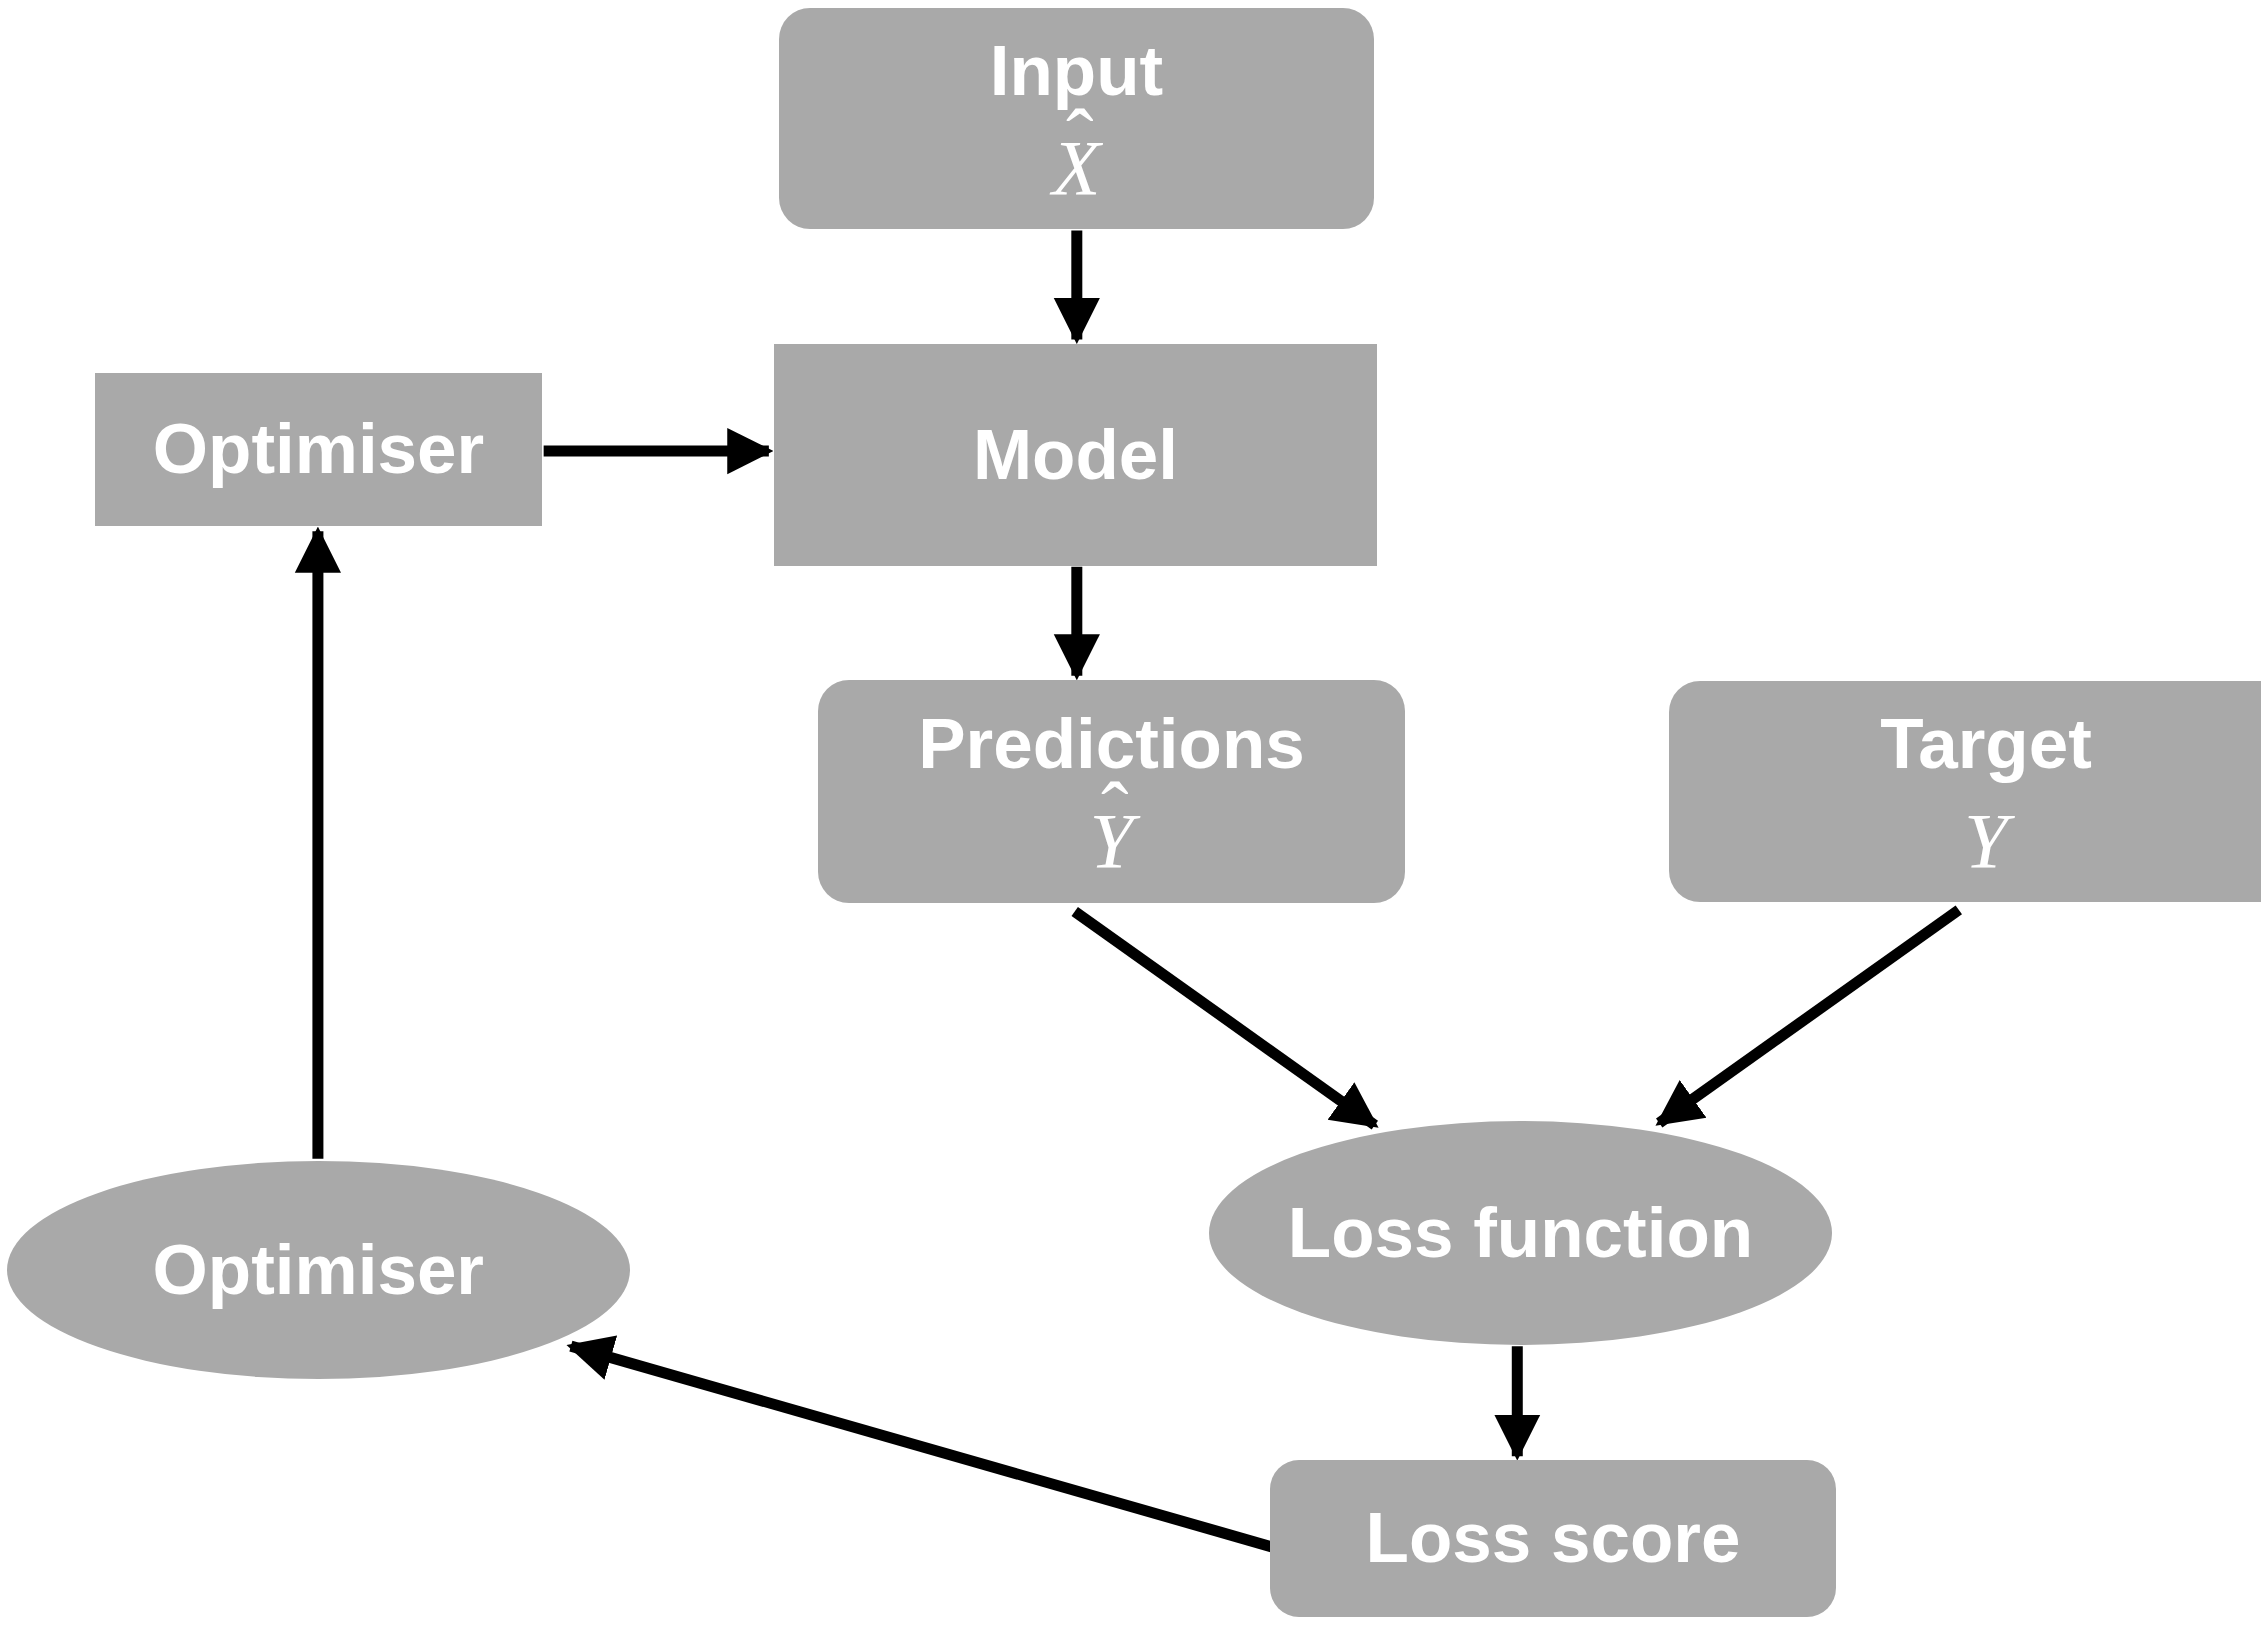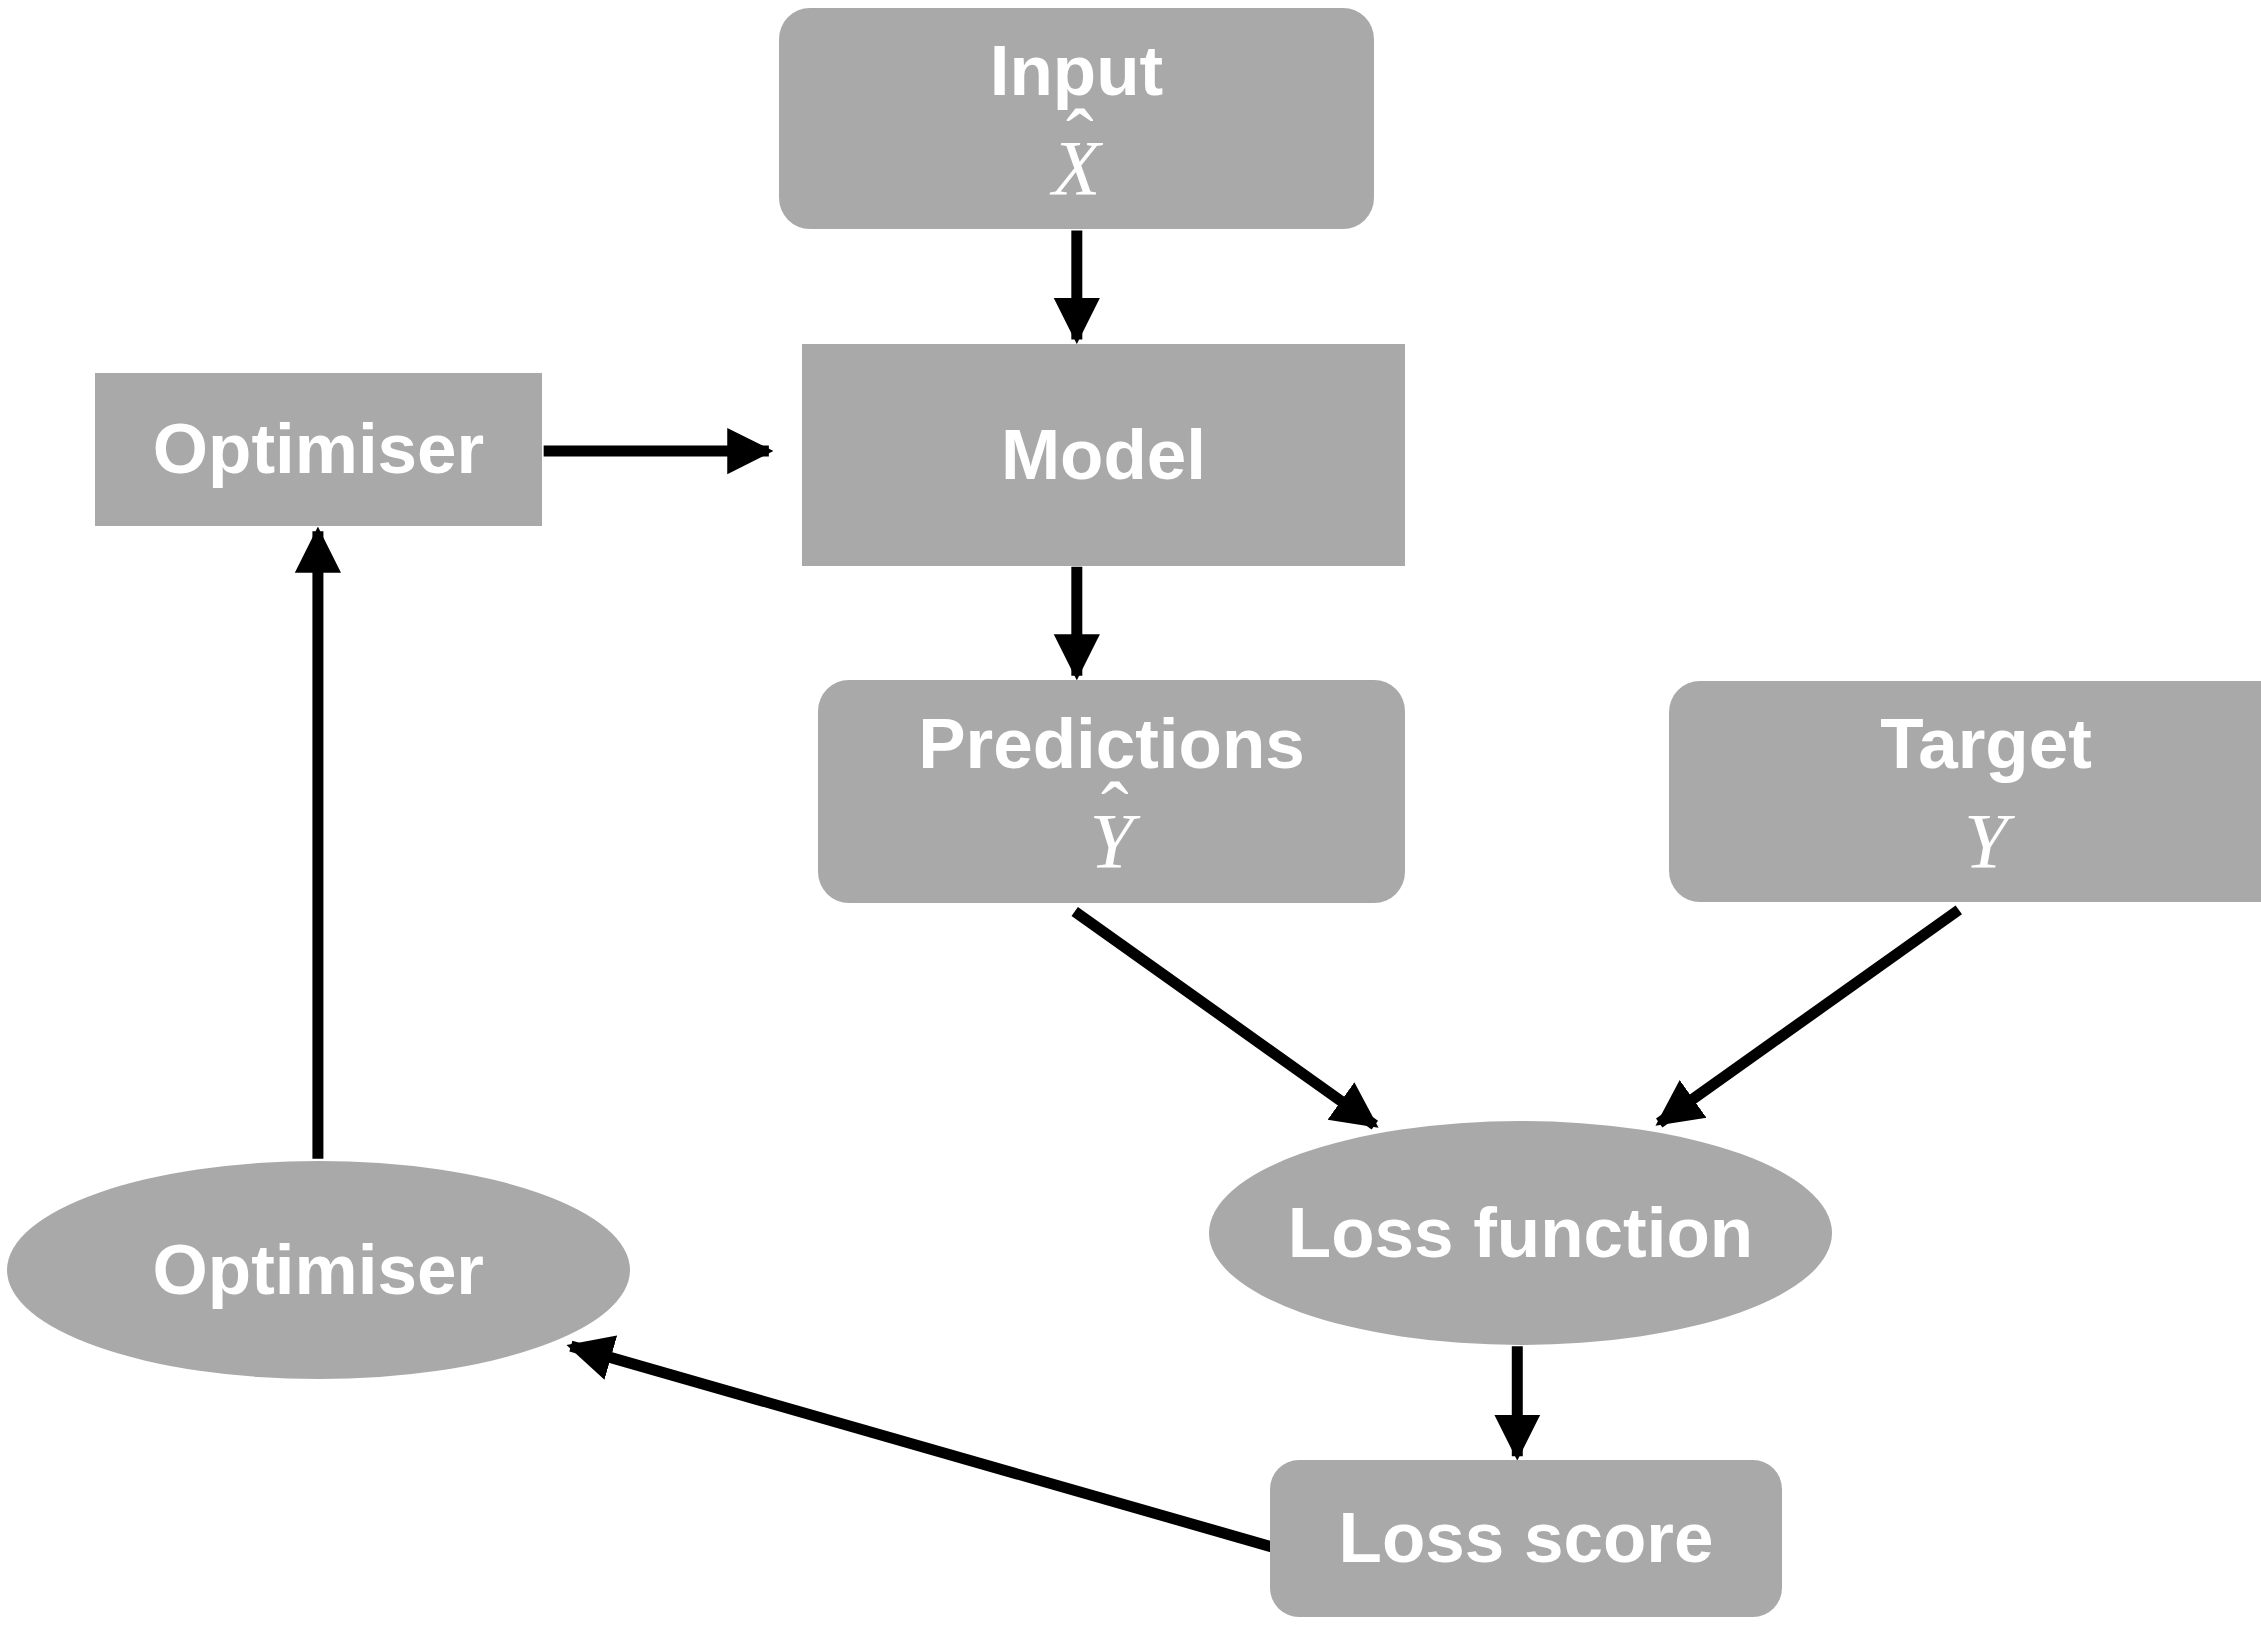--- a/index.html
+++ b/index.html
@@ -58,27 +58,27 @@
     top: -0.40em;
     transform: translateX(-38%);
     font-style: normal;
     font-size: 1.05em;
     line-height: 1;
   }
   .rounded { border-radius: 31px; }
   .ellipse { border-radius: 50%; }
 
   #node-input        { left: 779px; top: 7.9px;   width: 595px; height: 221px; }
-  #node-model        { left: 802px; top: 344px;  width: 603px; height: 222px; }
+  #node-model        { left: 774px; top: 344px;  width: 603px; height: 222px; }
   #node-parameters   { left: 95px;  top: 373px;  width: 447px;  height: 153px; }
   #node-predictions  { left: 778px; top: 680px; width: 587px; height: 223px; margin-left: 40px; }
   #node-target       { left: 1669px; top: 681px; width: 634px; height: 221px; }
   #node-loss-function{ left: 1209px; top: 1121px; width: 623px; height: 224px; }
   #node-optimiser    { left: 6.8px;   top: 1161px; width: 623px; height: 218px; }
-  #node-loss-score   { left: 1270px; top: 1460px; width: 512px;  height: 157px; border-radius: 29px; }
+  #node-loss-score   { left: 1270px; top: 1460px; width: 566px;  height: 157px; border-radius: 29px; }
 </style>
 </head>
 <body>
 
 <div id="canvas">
 
   <svg id="edges-layer" viewBox="0 0 4317 3106" xmlns="http://www.w3.org/2000/svg">
     <defs>
       <marker id="arrowhead" viewBox="0 0 10 10" refX="9" refY="5" markerWidth="4.2" markerHeight="4.4" orient="auto" markerUnits="strokeWidth">
         <path d="M 0 0 L 10 5 L 0 10 z" fill="#000000"></path>

